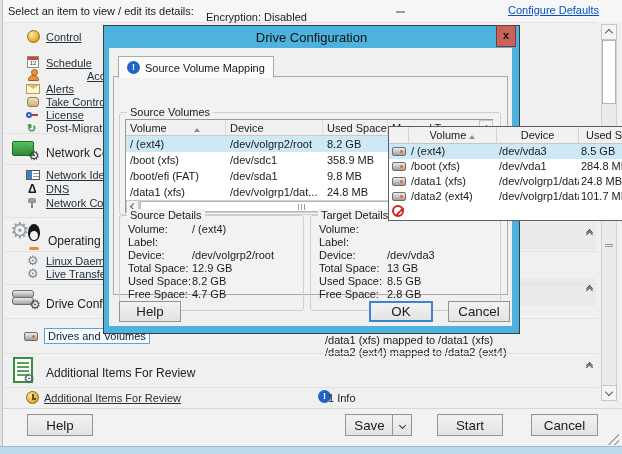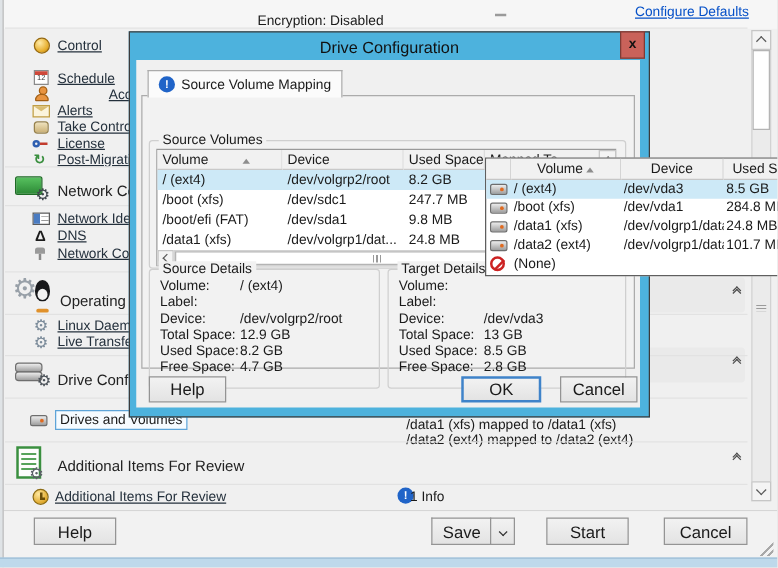--- a/index.html
+++ b/index.html
@@ -99,20 +99,21 @@
   .focusbox{border:1px solid #5ea4d8;background:#f6fbff;padding:1px 3px;}
   .detrow{position:absolute;white-space:nowrap;line-height:13px;}
   .resize-grip{position:absolute;right:3px;bottom:9px;width:13px;height:13px;background:repeating-linear-gradient(-45deg,transparent 0 2.5px,#a8a8a8 2.5px 4px);clip-path:polygon(100% 0,100% 100%,0 100%);}
 </style>
 </head>
 <body>
 
 <div id="app">
 
   <div class="abs" style="left:0;top:0;width:622px;height:23px;background:#f6f6f6;"></div>
+  <div class="abs" style="left:8px;top:5px;">Select an item to view / edit its details:</div>
   <div class="abs bluelnk" style="left:508px;top:4px;">Configure Defaults</div>
   <div class="hair" style="top:22px;"></div>
 
   <div class="abs" style="left:206px;top:11px;white-space:nowrap;">Encryption: Disabled</div>
   <div class="abs" style="left:396px;top:11px;width:9px;height:2px;background:#9a9a9a;"></div>
 
   <div class="band" style="left:308px;top:222px;width:288px;height:28px;"></div>
   <div class="band" style="left:308px;top:278px;width:288px;height:28px;"></div>
   <div class="collapse-btn" style="left:582px;top:226px;">
       <span class="chv up"></span>
@@ -257,21 +258,21 @@
           <span class="g-cell" style="left:100px;width:97px;border-right:none;">/dev/volgrp2/root</span>
           <span class="g-cell" style="left:197px;width:65px;border-right:none;">8.2 GB</span>
           <span class="g-cell" style="left:262px;width:76px;border-right:none;">/ (ext4)</span>
           <span class="abs" style="left:338px;top:1px;width:15px;height:14px;background:#dcedfa;border:1px solid #6fa8d6;display:flex;align-items:center;justify-content:center;box-sizing:border-box;">
               <span class="chv down" style="width:4px;height:4px;border-color:#2b2b2b;margin-bottom:2px;"></span>
             </span>
         </div>
         <div class="g-row" style="top:32px;">
           <span class="g-cell" style="left:0;width:100px;border-right:none;">/boot (xfs)</span>
           <span class="g-cell" style="left:100px;width:97px;border-right:none;">/dev/sdc1</span>
-          <span class="g-cell" style="left:197px;width:65px;border-right:none;">247.7 MB</span>
+          <span class="g-cell" style="left:197px;width:65px;border-right:none;">358.9 MB</span>
           <span class="g-cell" style="left:262px;width:92px;border-right:none;"></span>
         </div>
         <div class="g-row" style="top:48px;">
           <span class="g-cell" style="left:0;width:100px;border-right:none;">/boot/efi (FAT)</span>
           <span class="g-cell" style="left:100px;width:97px;border-right:none;">/dev/sda1</span>
           <span class="g-cell" style="left:197px;width:65px;border-right:none;">9.8 MB</span>
           <span class="g-cell" style="left:262px;width:92px;border-right:none;"></span>
         </div>
         <div class="g-row" style="top:64px;">
           <span class="g-cell" style="left:0;width:100px;border-right:none;">/data1 (xfs)</span>
@@ -358,19 +359,18 @@
       <span class="dd-c" style="left:192px;width:46px;">24.8 MB</span>
     </div>
     <div class="dd-row" style="top:62px;">
       <span class="ic ic-hdd" style="left:3px;top:3px;"></span>
       <span class="dd-c" style="left:22px;width:84px;">/data2 (ext4)</span>
       <span class="dd-c" style="left:110px;width:80px;">/dev/volgrp1/data</span>
       <span class="dd-c" style="left:192px;width:46px;">101.7 MB</span>
     </div>
     <div class="dd-row" style="top:77px;">
       <span class="ic ic-none" style="left:3px;top:1px;"></span>
-      <span class="dd-c" style="left:22px;width:84px;">(None)</span>
       <span class="dd-c" style="left:110px;width:80px;"></span>
       <span class="dd-c" style="left:192px;width:46px;"></span>
     </div>
   </div>
 
 </div>
 
 </body></html>

